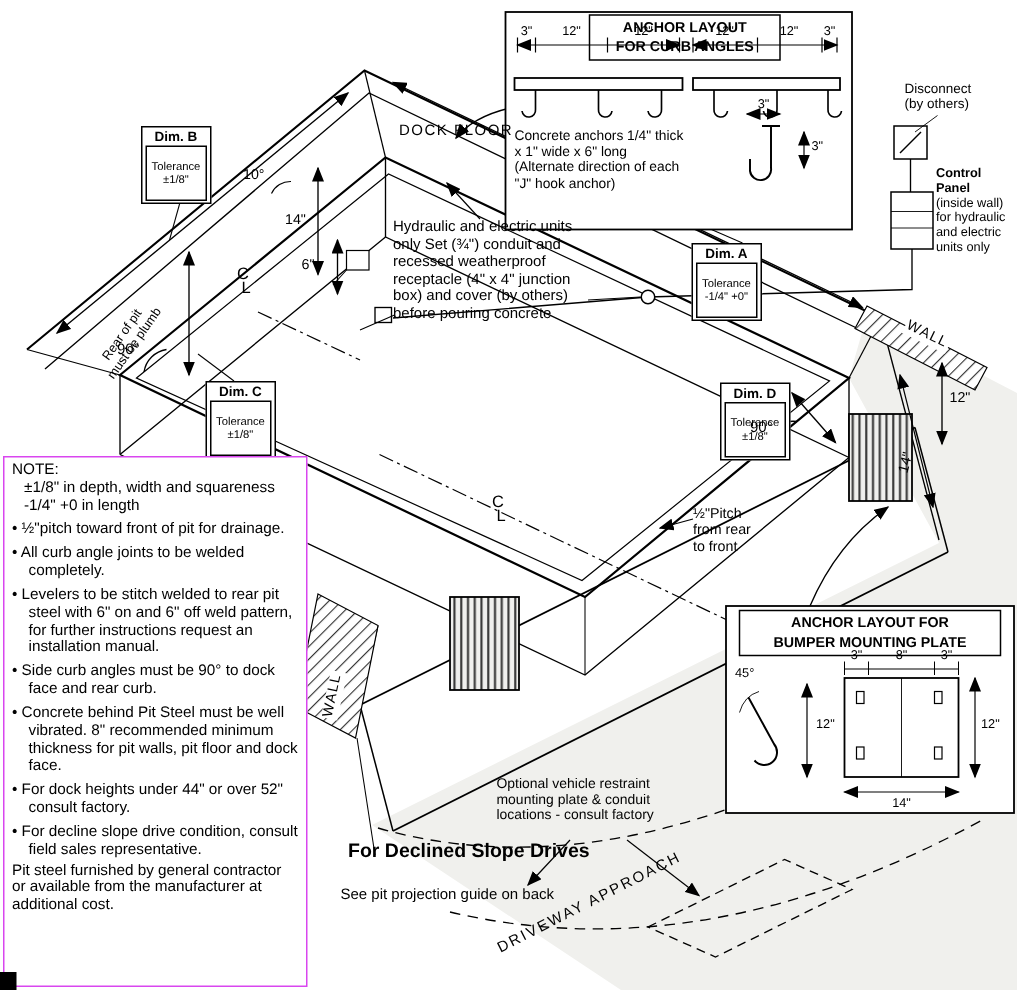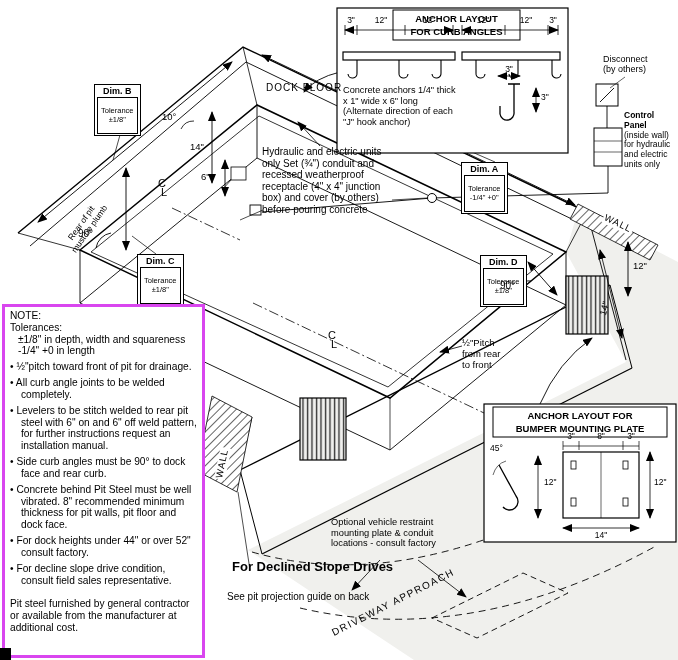--- a/index.html
+++ b/index.html
@@ -5,26 +5,26 @@
   * { margin:0; padding:0; box-sizing:border-box; }
   body { font-family:"Liberation Sans", sans-serif; background:#fff; color:#000; }
   .canvas { position:relative; width:678px; height:660px; background:#fff; overflow:hidden; }
   .canvas > svg { position:absolute; left:0; top:0; z-index:1; }
   .lbl { position:absolute; z-index:2; font-size:10px; line-height:1.15; white-space:normal; }
   .ctr { text-align:center; }
   .b { font-weight:bold; }
   .dimbox { position:absolute; z-index:2; background:#fff; border:1px solid #000; text-align:center; padding:1px 2px; }
   .dimbox .nm { font-size:9px; font-weight:bold; padding:0 3px; }
   .dimbox .tol { border:1px solid #000; font-size:7.5px; line-height:1.25; padding:8px 3px; margin-top:1px; background:#fff; }
-  .notebox { position:absolute; left:2px; top:304px; width:203px; height:354px; border:3px solid #d946ef;
+  .notebox { position:absolute; left:2px; top:304px; width:203px; height:354px; border:1px solid #d946ef;
              background:#fff; z-index:3; padding:3px 5px; font-size:10.2px; line-height:1.16; }
   .notebox .ind { padding-left:8px; }
   .notebox .bullet { padding-left:11px; text-indent:-11px; margin-top:4px; }
   .notebox .bullet::before { content:"\2022  "; }
-  .notebox .foot { margin-top:12px; }
+  .notebox .foot { margin-top:2px; }
   .cl { position:absolute; z-index:2; font-size:11px; line-height:.85; }
   .cl span { display:block; }
   .cl span:last-child { margin-left:3px; }
   .dtitle { position:absolute; z-index:2; text-align:center; font-weight:bold; font-size:9.5px; line-height:1.35; }
   .dlab { position:absolute; z-index:2; font-size:8.5px; transform:translateX(-50%); white-space:nowrap; }
   .halo { background:#fff; padding:0 1px; }
   .corner-mark { position:absolute; left:0; top:648px; width:11px; height:12px; background:#000; z-index:4; }
 </style>
 </head>
 <body>
@@ -186,21 +186,20 @@
       <line x1="579" y1="441" x2="579" y2="450" stroke-width="0.7"></line>
       <line x1="623" y1="441" x2="623" y2="450" stroke-width="0.7"></line>
       <line x1="639" y1="441" x2="639" y2="450" stroke-width="0.7"></line>
       <line x1="650" y1="452" x2="650" y2="518" stroke-width="0.8" marker-start="url(#arr)" marker-end="url(#arr)"></line>
       <line x1="563" y1="528" x2="639" y2="528" stroke-width="0.8" marker-start="url(#arr)" marker-end="url(#arr)"></line>
     </g>
   </svg>
 
   <div class="notebox">
     <div>NOTE:</div>
-    <div>Tolerances:</div>
     <div class="ind">±1/8" in depth, width and squareness</div>
     <div class="ind">-1/4" +0 in length</div>
     <div class="bullet">½"pitch toward front of pit for drainage.</div>
     <div class="bullet">All curb angle joints to be welded completely.</div>
     <div class="bullet">Levelers to be stitch welded to rear pit steel with 6" on and 6" off weld pattern, for further instructions request an installation manual.</div>
     <div class="bullet">Side curb angles must be 90° to dock face and rear curb.</div>
     <div class="bullet">Concrete behind Pit Steel must be well vibrated. 8" recommended minimum thickness for pit walls, pit floor and dock face.</div>
     <div class="bullet">For dock heights under 44" or over 52" consult factory.</div>
     <div class="bullet">For decline slope drive condition, consult field sales representative.</div>
     <div class="foot">Pit steel furnished by general contractor or available from the manufacturer at additional cost.</div>

